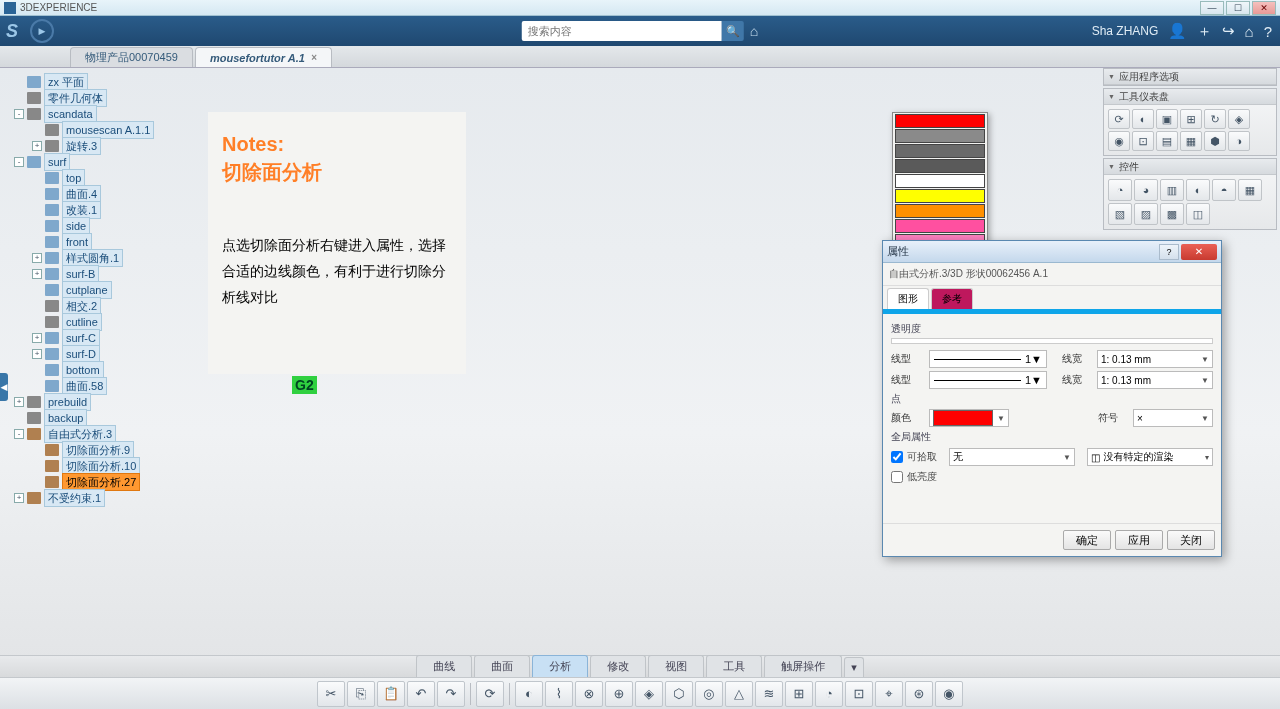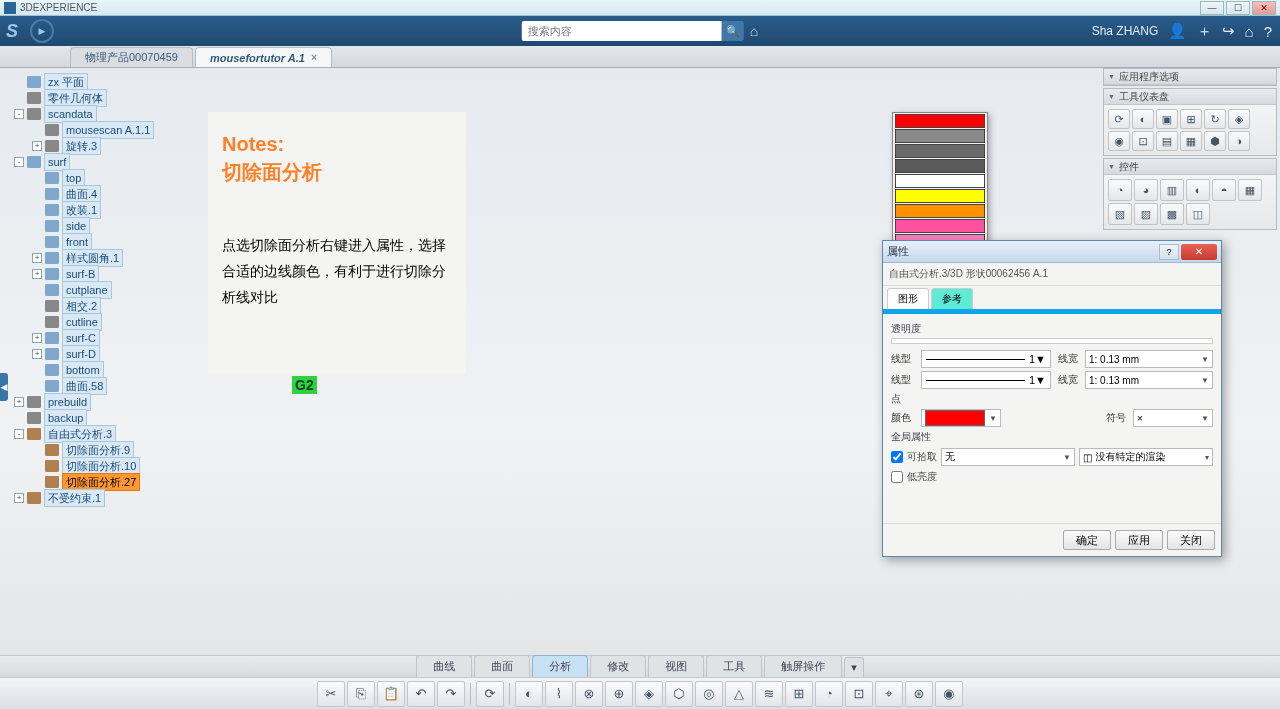--- a/index.html
+++ b/index.html
@@ -81,25 +81,25 @@
 .palette .selrow .dd { width: 14px; height: 14px; border: 1px solid #888; background: #fff; font-size: 8px; display: flex; align-items: center; justify-content: center; }
 
 
 .dialog { position: absolute; right: 58px; top: 172px; width: 340px; background: #f4f4f2; border: 1px solid #5a88b0; box-shadow: 3px 3px 10px rgba(0,0,0,0.35); font-size: 11px; }
 .dialog .titlerow { height: 22px; background: linear-gradient(#e8f0fa,#c4d8ec); display: flex; align-items: center; padding: 0 4px; border-bottom: 1px solid #9ab8d0; }
 .dialog .titlerow .dt { flex: 1; color: #234; font-size: 11px; }
 .dialog .dclose { width: 36px; height: 16px; background: linear-gradient(#ea6055,#c83a30); color: #fff; font-size: 10px; display: flex; align-items: center; justify-content: center; border-radius: 2px; }
 .dialog .dmin { width: 20px; height: 16px; background: linear-gradient(#eef4fa,#d4e0ec); border: 1px solid #abc; display: flex; align-items: center; justify-content: center; font-size: 9px; margin-right: 2px; }
 .dialog .path { padding: 4px 6px; color: #555; border-bottom: 1px solid #ddd; font-size: 10px; }
 .dialog .tabs { display: flex; padding: 2px 4px 0; border-bottom: 5px solid #0ea5e9; }
-.dialog .dtab { padding: 3px 10px; border: 1px solid #ccc; border-bottom: none; background: #5eead4; font-size: 10px; border-radius: 3px 3px 0 0; margin-right: 2px; }
+.dialog .dtab { padding: 3px 10px; border: 1px solid #ccc; border-bottom: none; background: #be185d; font-size: 10px; border-radius: 3px 3px 0 0; margin-right: 2px; }
 .dialog .dtab.active { background: #fff; }
 .dialog .body { padding: 6px 8px; }
 .dialog .secthead { font-size: 10px; color: #445; margin: 2px 0; }
-.dialog .frow { display: flex; align-items: center; margin: 3px 0; gap: 4px; }
+.dialog .frow { display: flex; align-items: center; margin: 3px 0; gap: 12px; }
 .dialog .flabel { font-size: 10px; color: #333; width: 26px; }
 .dialog .flabel2 { font-size: 10px; color: #333; width: 26px; text-align: center; }
 .dialog .dd { height: 18px; border: 1px solid #bbb; background: #fff; display: flex; align-items: center; justify-content: space-between; padding: 0 3px; font-size: 10px; }
 .dialog .dd .val { flex: 1; }
 .dialog .dd .arr { font-size: 8px; color: #555; }
 .dialog .colorbox { width: 60px; height: 16px; border: 1px solid #666; }
 .dialog .linebox { flex: 1; height: 18px; border: 1px solid #bbb; background: #fff; display: flex; align-items: center; padding: 0 4px; }
 .dialog .linebox .line { flex: 1; height: 1px; background: #000; }
 .dialog .cb { display: flex; align-items: center; gap: 4px; font-size: 10px; color: #444; margin: 3px 0; }
 .dialog .cb input { width: 12px; height: 12px; }

